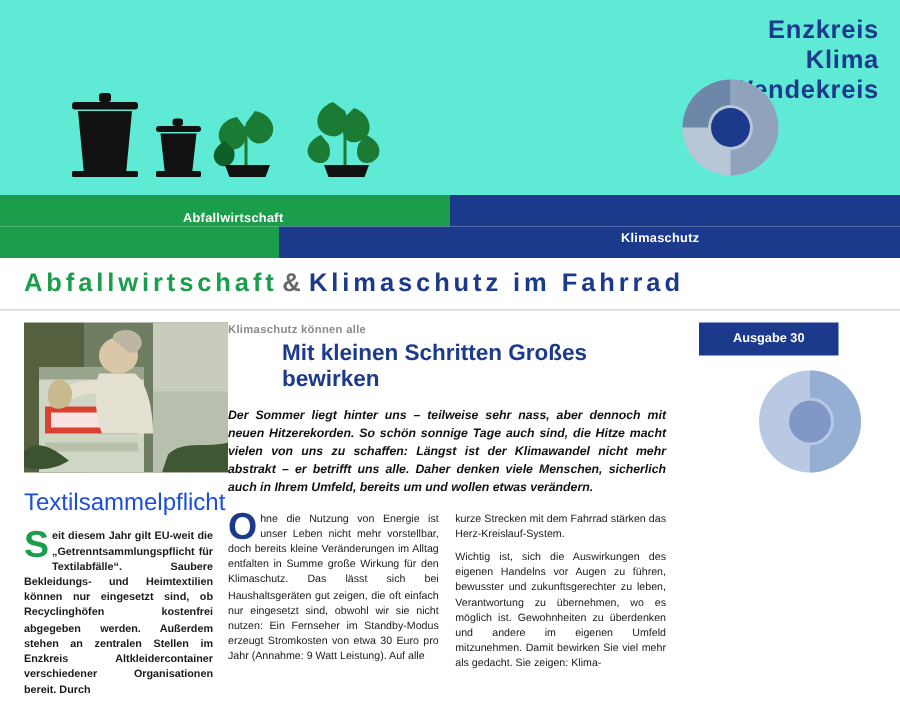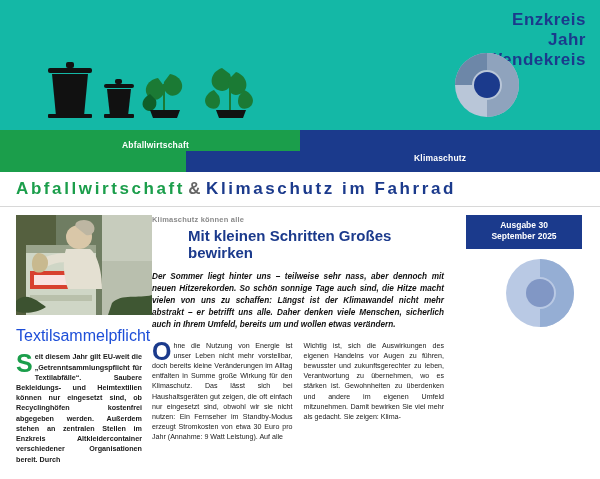--- a/index.html
+++ b/index.html
@@ -20,21 +20,21 @@
     position: relative;
     width: 600px;
     height: 479px;
     background: #ffffff;
   }
 
   
   .header {
     position: relative;
     height: 130px;
-    background: #14b8a6;
+    background: #5eead4;
   }
 
   .masthead {
     position: absolute;
     right: 14px;
     top: 10px;
     text-align: right;
     width: 220px;
   }
   .masthead .line {
@@ -235,21 +235,21 @@
     position: relative;
   }
   .issue-box {
     background: #1b3a8c;
     color: #ffffff;
     text-align: center;
     padding: 5px 0 6px 0;
     font-size: 8.5px;
     font-weight: bold;
     line-height: 1.35;
-    width: 116px;
+    width: 93px;
     margin-left: 14px;
   }
   .blue-panel {
     position: absolute;
     left: 0;
     top: 0;
     width: 148px;
     height: 240px;
     background: #dfe7f4;
     z-index: -1;
@@ -307,21 +307,21 @@
           <path d="M198 32 C208 36 210 46 202 50 C194 53 190 46 193 38 Z"></path>
         </g>
         <g fill="#111111">
           <path d="M170 52 L200 52 L197 60 L173 60 Z"></path>
         </g>
       </svg>
     </div>
 
     <div class="masthead">
       <div class="line l1">Enzkreis</div>
-      <div class="line l2">Jahr</div>
+      <div class="line l2">Klima</div>
       <div class="line l3">Wendekreis</div>
     </div>
 
     <div class="logo-mark">
       <svg width="66" height="66" viewBox="0 0 66 66" xmlns="http://www.w3.org/2000/svg">
         <circle cx="33" cy="33" r="32" fill="#b9c6d8"></circle>
         <path d="M33 1 A32 32 0 0 1 33 65 L33 48 A15 15 0 0 0 33 18 Z" fill="#8fa3bd"></path>
         <path d="M1 33 A32 32 0 0 1 33 1 L33 18 A15 15 0 0 0 18 33 Z" fill="#6d87a8"></path>
         <circle cx="33" cy="33" r="13" fill="#1b3a8c"></circle>
       </svg>
@@ -375,29 +375,29 @@
         <span class="dropcap">S</span><span>eit diesem Jahr gilt EU-weit die „Getrenntsammlungspflicht für Textilabfälle“. Saubere Bekleidungs- und Heimtextilien können nur eingesetzt sind, ob Recyclinghöfen kostenfrei abgegeben werden. Außerdem stehen an zentralen Stellen im Enzkreis Altkleidercontainer verschiedener Organisationen bereit. Durch</span>
       </div>
     </div>
 
     <div class="col-main">
       <div class="kicker">Klimaschutz können alle</div>
       <div class="headline">Mit kleinen Schritten Großes bewirken</div>
       <div class="lede">Der Sommer liegt hinter uns – teilweise sehr nass, aber dennoch mit neuen Hitzerekorden. So schön sonnige Tage auch sind, die Hitze macht vielen von uns zu schaffen: Längst ist der Klimawandel nicht mehr abstrakt – er betrifft uns alle. Daher denken viele Menschen, sicherlich auch in Ihrem Umfeld, bereits um und wollen etwas verändern.</div>
       <div class="two-col">
         <p><span class="dropcap-blue">O</span><span>hne die Nutzung von Energie ist unser Leben nicht mehr vorstellbar, doch bereits kleine Veränderungen im Alltag entfalten in Summe große Wirkung für den Klimaschutz. Das lässt sich bei Haushaltsgeräten gut zeigen, die oft einfach nur eingesetzt sind, obwohl wir sie nicht nutzen: Ein Fernseher im Standby-Modus erzeugt Stromkosten von etwa 30 Euro pro Jahr (Annahme: 9 Watt Leistung). Auf alle</span></p>
-        <p>Wichtig ist, sich die Auswirkungen des eigenen Handelns vor Augen zu führen, bewusster und zukunftsgerechter zu leben, Verantwortung zu übernehmen, wo es stärken ist. Gewohnheiten zu überdenken und andere im eigenen Umfeld mitzunehmen. Damit bewirken Sie viel mehr als gedacht. Sie zeigen: Klima-</p>
+        <p>kurze Strecken mit dem Fahrrad stärken das Herz-Kreislauf-System.</p>
+        <p>Wichtig ist, sich die Auswirkungen des eigenen Handelns vor Augen zu führen, bewusster und zukunftsgerechter zu leben, Verantwortung zu übernehmen, wo es möglich ist. Gewohnheiten zu überdenken und andere im eigenen Umfeld mitzunehmen. Damit bewirken Sie viel mehr als gedacht. Sie zeigen: Klima-</p>
       </div>
     </div>
 
     <div class="col-right">
       <div class="blue-panel"></div>
       <div class="issue-box">
         <div>Ausgabe 30</div>
-        <div>September 2025</div>
       </div>
       <div class="right-deco">
         <svg width="116" height="150" viewBox="0 0 116 150" xmlns="http://www.w3.org/2000/svg">
           <circle cx="74" cy="36" r="34" fill="#b9c9e4"></circle>
           <path d="M74 2 A34 34 0 0 1 74 70 L74 52 A16 16 0 0 0 74 20 Z" fill="#95aed4"></path>
           <circle cx="74" cy="36" r="14" fill="#1b3a8c" opacity="0.35"></circle>
         </svg>
       </div>
     </div>
 

